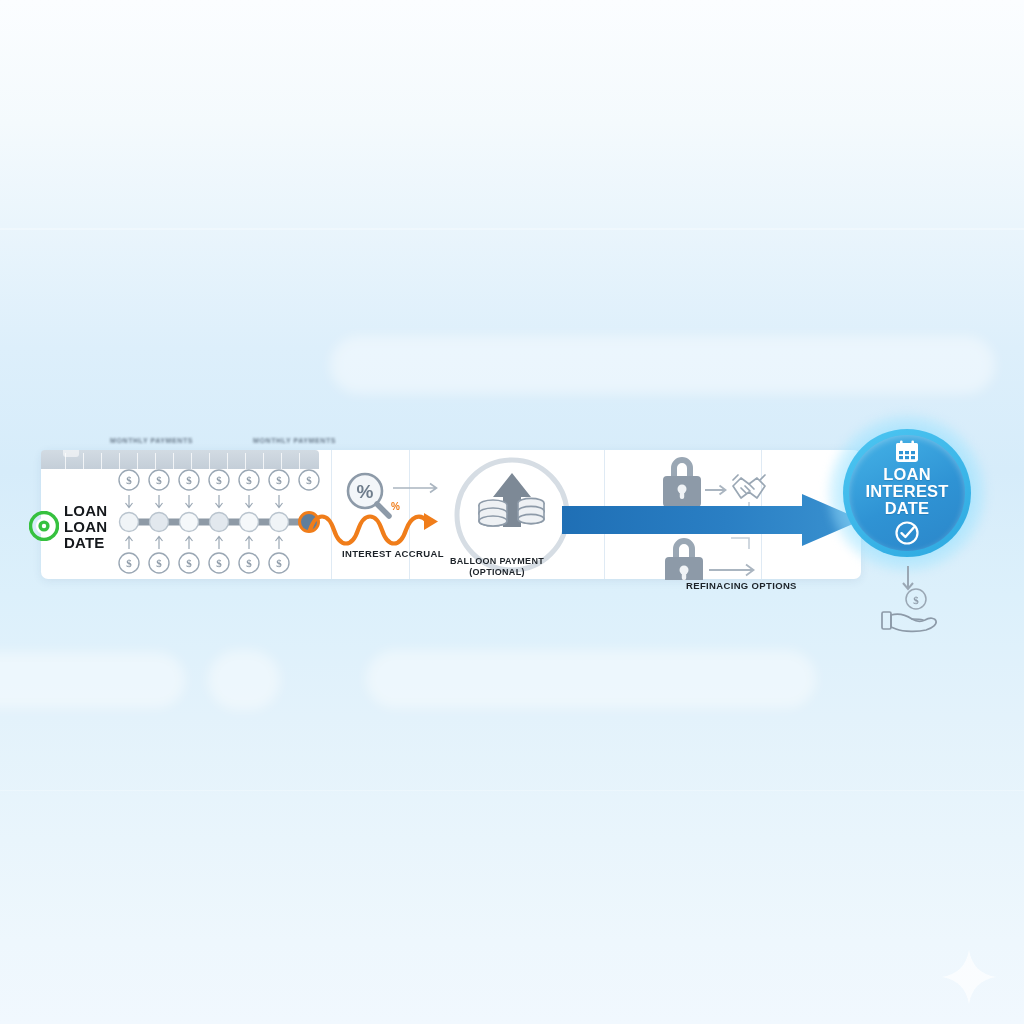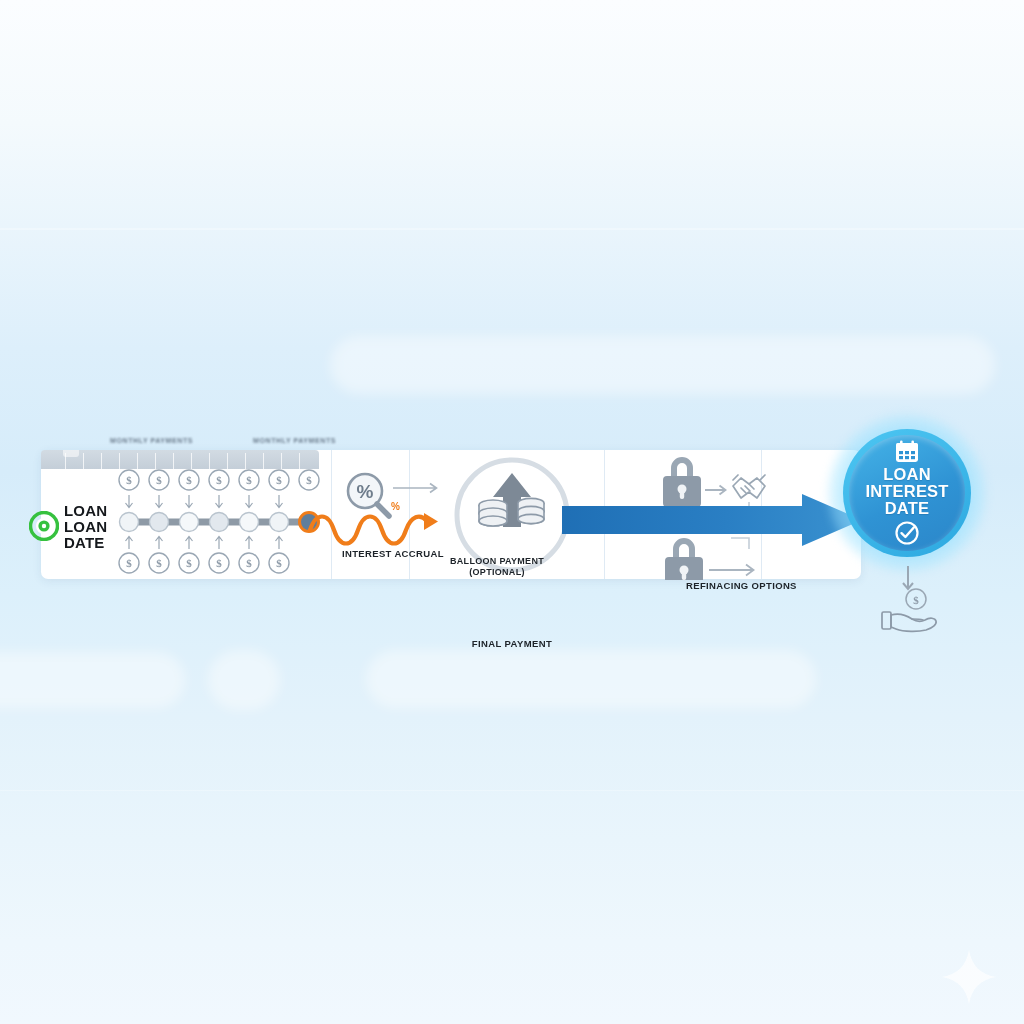--- a/index.html
+++ b/index.html
@@ -548,15 +548,14 @@
 
     <g fill="none" stroke="#8d9aa8" stroke-width="1.7" stroke-linejoin="round" stroke-linecap="round">
       <rect x="6" y="24" width="9" height="17" rx="1.5"></rect>
       <path d="M15 27 C22 25, 30 27, 36 31 C41 34, 45 34, 49 32
                C54 29, 59 30, 60 33 C61 36, 57 40, 50 42
                C42 44, 28 44, 20 41 L15 39 Z"></path>
       <path d="M36 31 C40 31, 44 31, 47 32"></path>
     </g>
   </svg>
 
-  <div id="final-label">FINAL PAYMENT</div>
 
 </div>
 
 </body></html>

